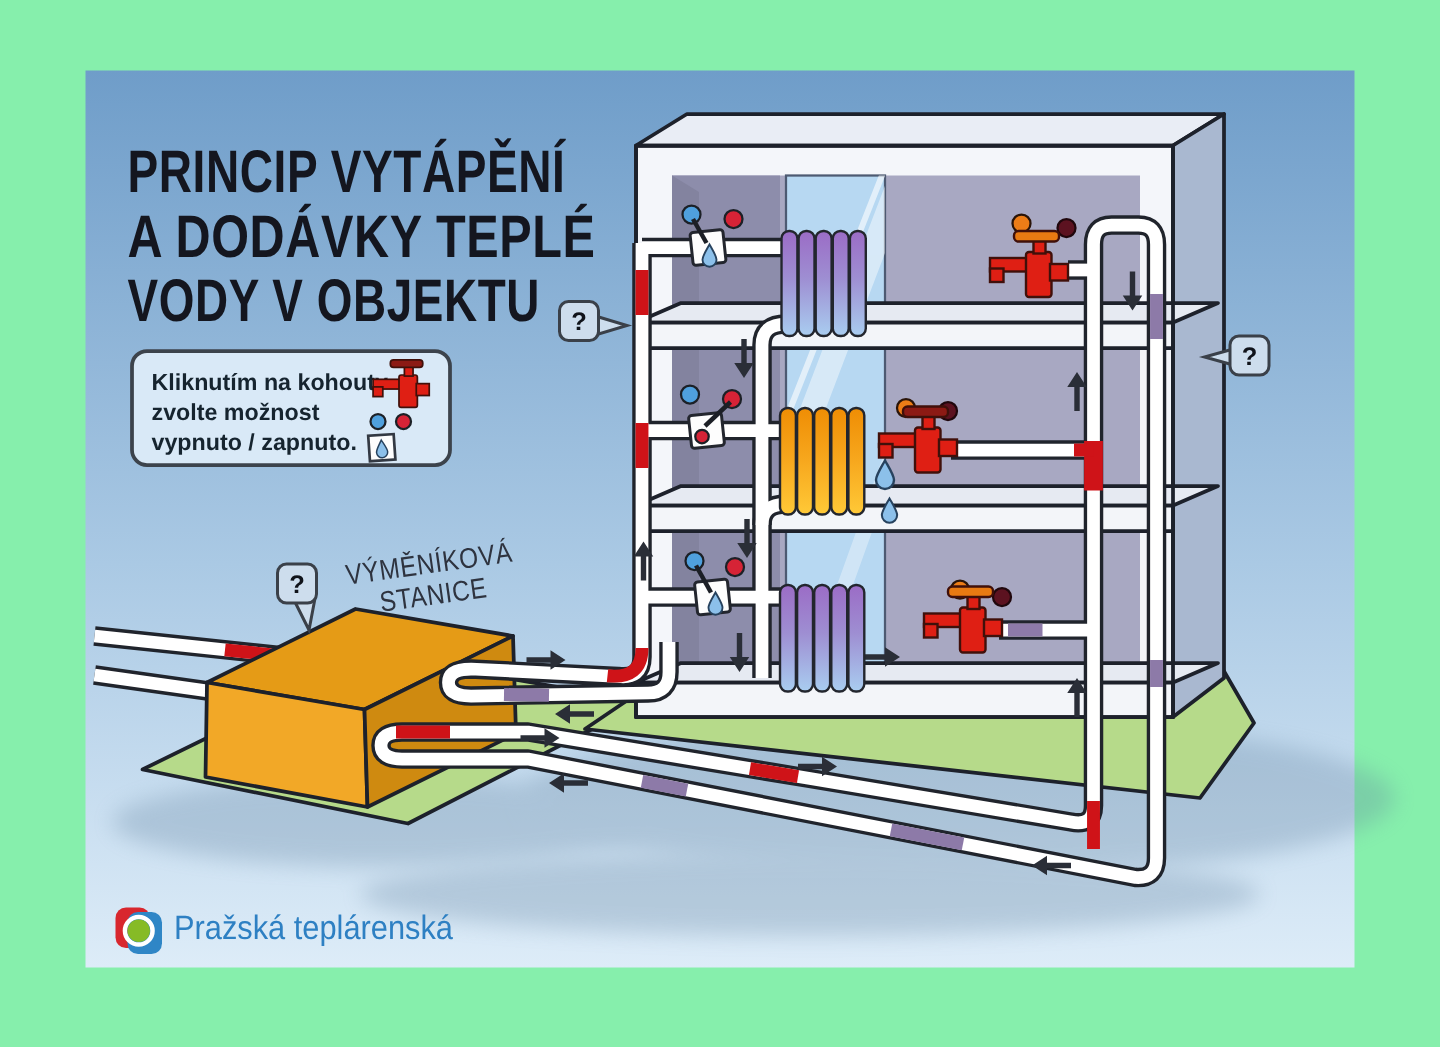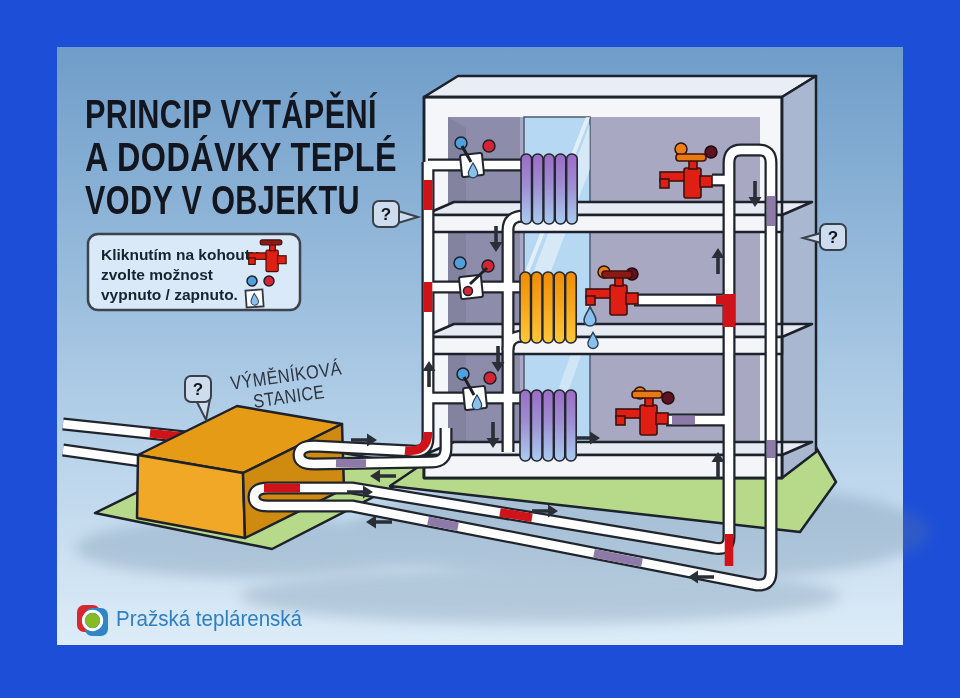--- a/index.html
+++ b/index.html
@@ -1,16 +1,16 @@
 <!DOCTYPE html>
 <html><head>
 <meta charset="utf-8">
 <style>
   html,body{margin:0;padding:0;background:#ffffff;}
-  #stage{position:relative;width:960px;height:698px;background:#1d4ed8;overflow:hidden;
+  #stage{position:relative;width:960px;height:698px;background:#86efac;overflow:hidden;
          font-family:"Liberation Sans",sans-serif;}
   svg{position:absolute;left:0;top:0;}
   .t-title{font-family:"Liberation Sans",sans-serif;font-weight:700;font-size:40px;fill:#14161f;letter-spacing:.5px;}
   .t-tip{font-family:"Liberation Sans",sans-serif;font-weight:700;font-size:15.5px;fill:#16242f;}
   .t-station{font-family:"Liberation Sans",sans-serif;font-weight:400;font-size:19px;fill:#2e333f;letter-spacing:.5px;}
   .t-q{font-family:"Liberation Sans",sans-serif;font-weight:700;font-size:17px;fill:#10131a;}
   .t-logo{font-family:"Liberation Sans",sans-serif;font-weight:400;font-size:22.5px;fill:#2e80c3;}
   .casing{fill:none;stroke:#20242c;stroke-width:13;stroke-linejoin:round;stroke-linecap:butt;}
   .core{fill:none;stroke:#ffffff;stroke-width:8.5;stroke-linejoin:round;stroke-linecap:butt;}
   .seg{fill:none;stroke-width:8.6;stroke-linecap:butt;}

